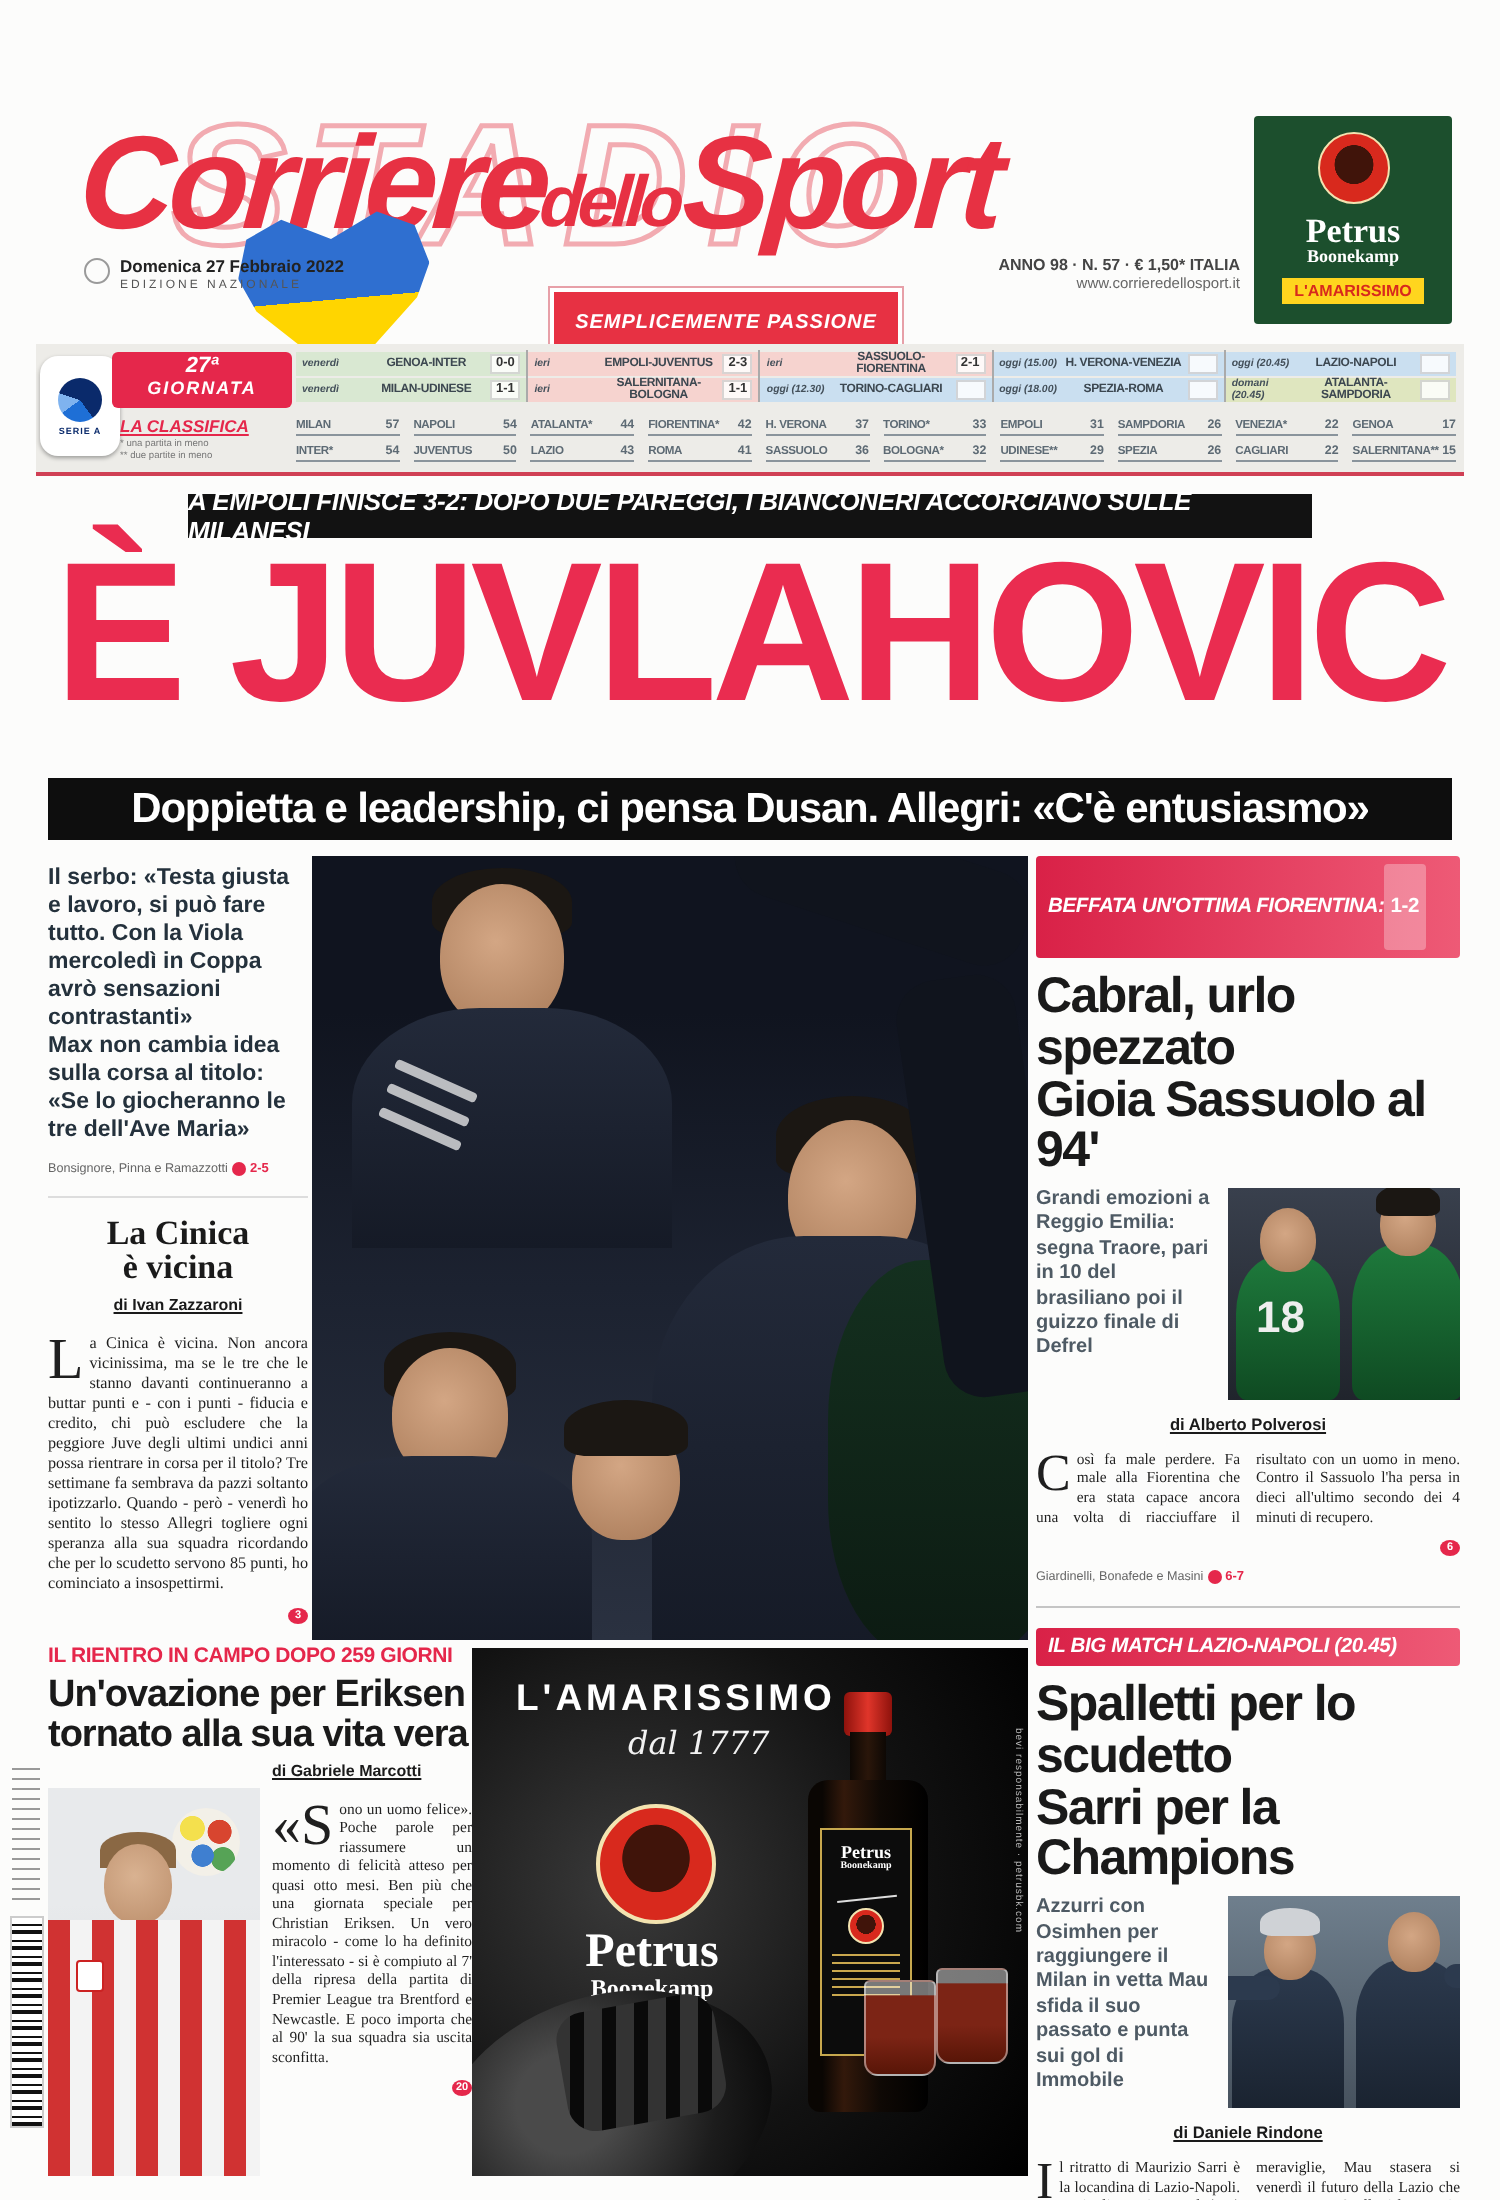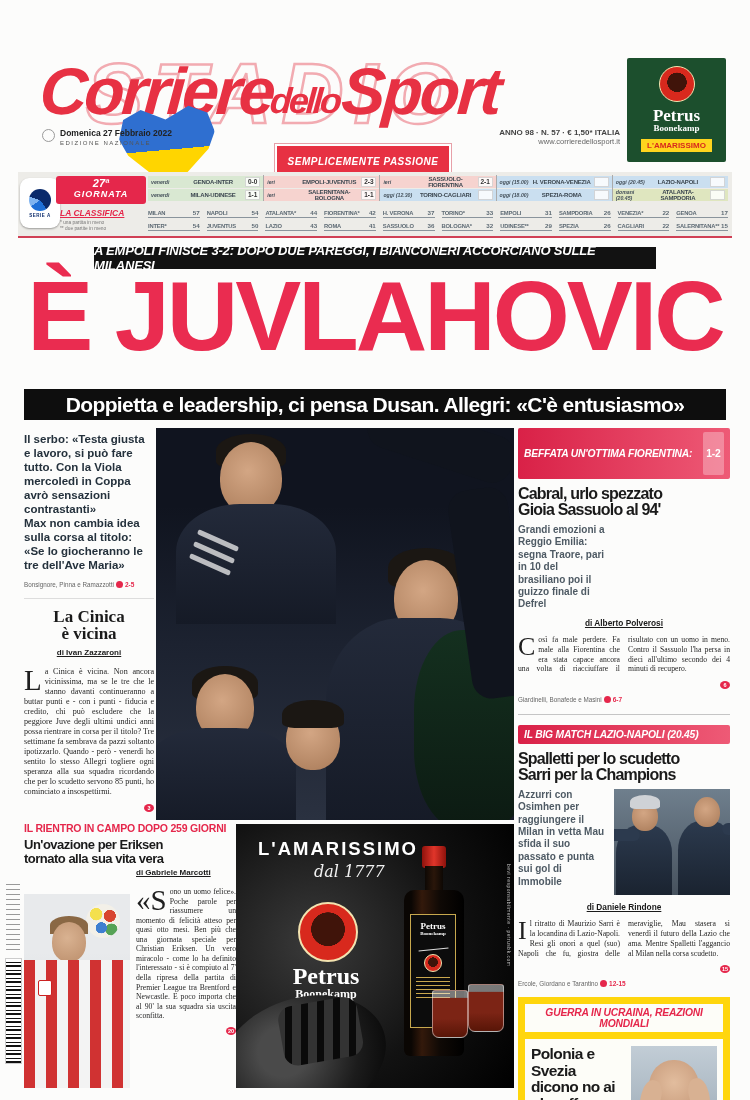--- a/index.html
+++ b/index.html
@@ -88,21 +88,21 @@
             text-align:center;white-space:pre-line;}
   .ed-byline{text-align:center;font-size:8px;font-weight:bold;text-decoration:underline;margin:5px 0 7px;}
   .serif-body{font-family:"Liberation Serif",serif;font-size:8.1px;line-height:1.24;text-align:justify;color:#1f1f1f;margin-top:10px;}
   .serif-body::first-letter{float:left;font-size:29px;line-height:.82;padding:2px 3px 0 0;}
   .endmark{text-align:right;margin-top:-9px;}
   .endnum{display:inline-block;min-width:8px;height:8px;border-radius:50%;background:#e5274b;color:#fff;
           font-size:5.5px;font-weight:bold;text-align:center;line-height:8px;padding:0 1px;}
 
   .eriksen{position:absolute;left:24px;top:822px;width:222px;}
   .kicker-red{color:#e5274b;font-weight:bold;font-size:10.5px;letter-spacing:-.2px;}
-  .er-title{font-size:13px;font-weight:bold;line-height:1.04;margin:4px 0 3px;letter-spacing:-.5px;white-space:pre-line;}
+  .er-title{font-size:19px;font-weight:bold;line-height:1.04;margin:4px 0 3px;letter-spacing:-.5px;white-space:pre-line;}
   .er-byline{font-size:8px;font-weight:bold;text-decoration:underline;margin-left:112px;}
   .er-photo{position:absolute;left:0;top:72px;width:106px;height:194px;overflow:hidden;
             background:linear-gradient(180deg,#e8eaec 0 30%,#cfd4d8 100%);}
   .er-ball{position:absolute;right:10px;top:10px;width:34px;height:34px;border-radius:50%;
            background:radial-gradient(circle at 30% 30%,#f4e04d 0 18%,transparent 19%),
                       radial-gradient(circle at 70% 35%,#d8452f 0 18%,transparent 19%),
                       radial-gradient(circle at 45% 70%,#3f7fd0 0 18%,transparent 19%),
                       radial-gradient(circle at 75% 75%,#56a356 0 16%,transparent 17%),#f3f0e8;}
   .er-head{position:absolute;left:28px;top:28px;width:34px;height:40px;border-radius:50% 50% 46% 46%;
            background:radial-gradient(circle at 45% 40%,#d9b291,#bb8e6b);}
@@ -156,23 +156,23 @@
            background:repeating-linear-gradient(0deg,#caa84e 0 1px,transparent 1px 4px);}
   .glass{position:absolute;width:34px;height:46px;border-radius:3px 3px 7px 7px;
          background:linear-gradient(180deg,rgba(255,255,255,.45) 0 14%,#7c2415 15% 60%,#581507 100%);
          border:1.5px solid rgba(255,255,255,.45);}
   .g1{left:196px;top:166px;} .g2{left:232px;top:160px;}
   .ad-note{position:absolute;right:2px;top:40px;font-size:5px;color:#bbb;writing-mode:vertical-rl;letter-spacing:.5px;}
 
   
   .col-right{position:absolute;left:518px;top:428px;width:212px;}
   .banner{background:linear-gradient(90deg,#d92147,#ee5a76);color:#fff;font-style:italic;font-weight:bold;
-          font-size:10.3px;padding:4px 6px;border-radius:2px;display:flex;gap:11px;align-items:center;letter-spacing:-.2px;}
+          font-size:10.3px;padding:4px 6px;border-radius:2px;display:flex;gap:0;align-items:center;letter-spacing:-.2px;}
   .banner .bscore{background:rgba(255,255,255,.3);padding:16px 3px;border-radius:2px;font-style:normal;}
-  .rc-title{font-size:16px;font-weight:bold;line-height:1.03;margin:7px 0 5px;letter-spacing:-.8px;white-space:pre-line;}
+  .rc-title{font-size:25px;font-weight:bold;line-height:1.03;margin:7px 0 5px;letter-spacing:-.8px;white-space:pre-line;}
   .rc-row{display:flex;gap:6px;}
   .rc-lead{width:90px;font-weight:bold;font-size:10px;line-height:1.24;color:#4e5a64;}
   .rc-photo{flex:1;height:106px;position:relative;overflow:hidden;background:linear-gradient(180deg,#39404d,#20242c);}
   .rc-byline{text-align:center;font-weight:bold;font-size:8.3px;text-decoration:underline;margin:7px 0 4px;}
   .rc-body{font-family:"Liberation Serif",serif;font-size:7.7px;line-height:1.26;text-align:justify;color:#1f1f1f;
            column-count:2;column-gap:8px;}
   .rc-body::first-letter{float:left;font-size:26px;line-height:.85;padding:1px 3px 0 0;}
   .rc-footer{font-size:6.3px;color:#666;margin-top:5px;display:flex;align-items:center;gap:2px;}
   .rule{border:none;border-top:1px solid #c5c5c5;margin:11px 0 10px;}
   .shirt-green{position:absolute;border-radius:40% 40% 10% 10%;background:linear-gradient(180deg,#1e7a3c,#0f4a22);}
@@ -503,20 +503,28 @@
   <div class="col-right">
 
     <div class="banner">
       <span>BEFFATA UN'OTTIMA FIORENTINA:</span>
       <span class="bscore">1-2</span>
     </div>
     <div class="rc-title">Cabral, urlo spezzato
 Gioia Sassuolo al 94'</div>
     <div class="rc-row">
       <div class="rc-lead">Grandi emozioni a Reggio Emilia: segna Traore, pari in 10 del brasiliano poi il guizzo finale di Defrel</div>
+      <div class="rc-photo">
+        <div class="shirt-green" style="left:4px;top:34px;width:52px;height:72px;"></div>
+        <div class="mp-head" style="left:16px;top:10px;width:28px;height:32px;"></div>
+        <div class="shirt-green" style="left:62px;top:28px;width:56px;height:78px;"></div>
+        <div class="mp-head" style="left:76px;top:2px;width:28px;height:32px;"></div>
+        <div class="mp-hair" style="left:74px;top:-2px;width:32px;height:16px;"></div>
+        <span class="shirt-num" style="left:14px;top:52px;">18</span>
+      </div>
     </div>
     <div class="rc-byline">di Alberto Polverosi</div>
     <p class="rc-body">Così fa male perdere. Fa male alla Fiorentina che era stata capace ancora una volta di riacciuffare il risultato con un uomo in meno. Contro il Sassuolo l'ha persa in dieci all'ultimo secondo dei 4 minuti di recupero.</p>
     <div class="endmark">
       <span class="endnum">6</span>
     </div>
     <div class="rc-footer">
       <span>Giardinelli, Bonafede e Masini</span>
       <span class="pagedot"></span>
       <span class="pageref">6-7</span>

